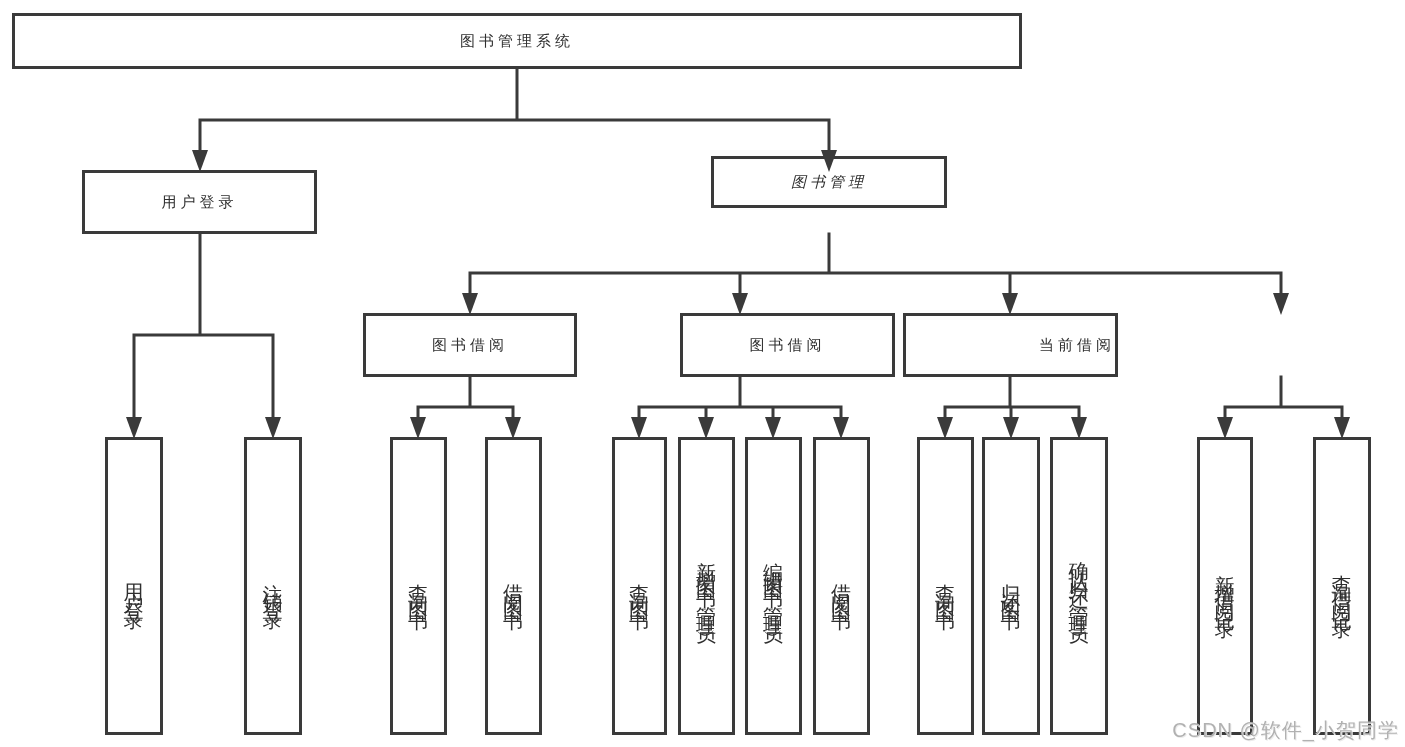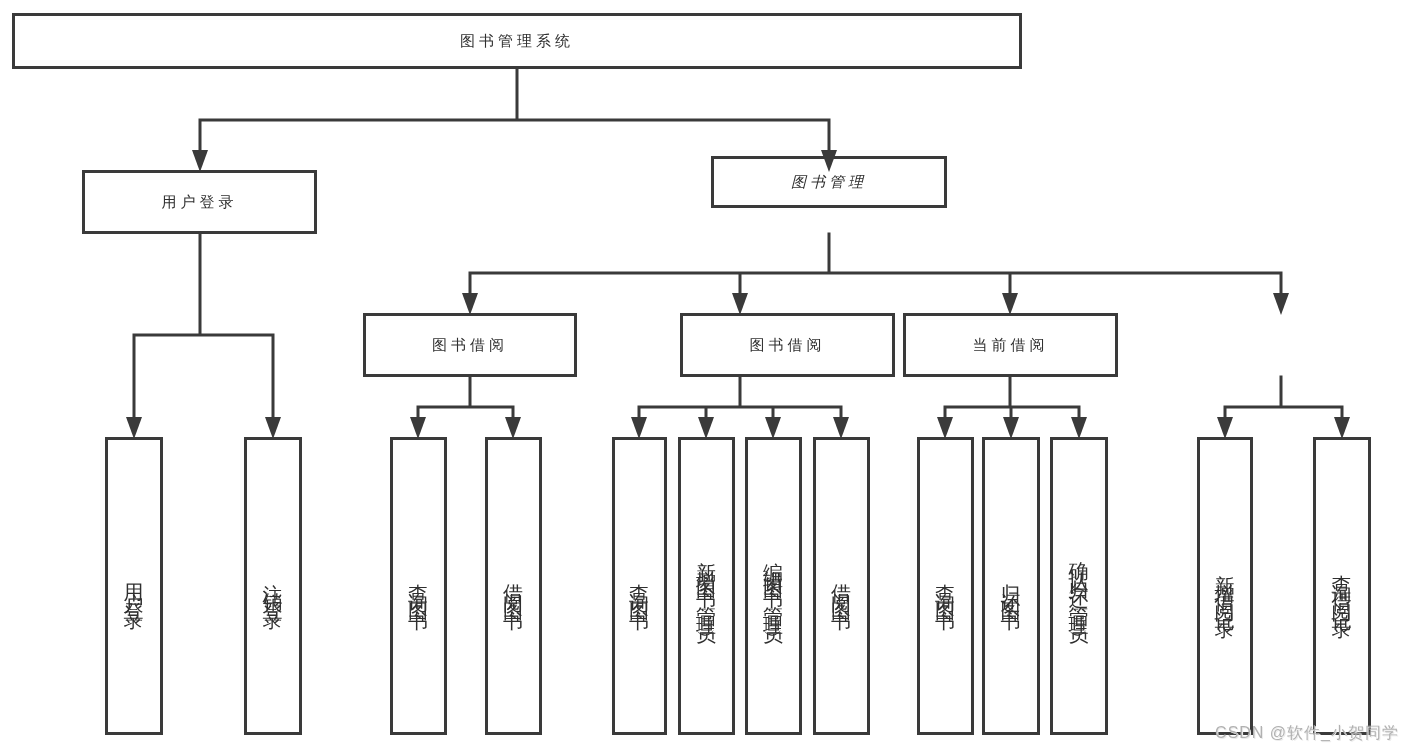--- a/index.html
+++ b/index.html
@@ -54,21 +54,21 @@
     stroke-width: 3;
     stroke-linecap: square;
   }
   #connector-layer polygon {
     fill: #3a3a3a;
   }
   #watermark {
     position: absolute;
     right: 6px;
     bottom: 3px;
-    font-size: 16px;
+    font-size: 20px;
     letter-spacing: 1px;
     color: #b1b1b1;
     text-shadow: 1px 1px 0 #ececec;
     z-index: 4;
     white-space: nowrap;
   }
 </style>
 </head>
 <body>
 
@@ -114,21 +114,21 @@
   <div class="box" style="left:711px; top:156px; width:236px; height:52px;font-style:italic;">
     <span class="hlabel">图书管理</span>
   </div>
 
   <div class="box" style="left:363px; top:313px; width:214px; height:64px;">
     <span class="hlabel">图书借阅</span>
   </div>
   <div class="box" style="left:633px; top:313px; width:215px; height:64px;margin-left:47px;">
     <span class="hlabel">图书借阅</span>
   </div>
-  <div class="box" style="left:903px; top:313px; width:215px; height:64px;">
+  <div class="box" style="left:903px; top:313px; width:215px; height:64px;justify-content:flex-end;">
     <span class="hlabel">当前借阅</span>
   </div>
 
   <div class="box" style="left:105px; top:437px; width:58px; height:298px;">
     <span class="vlabel">用户登录</span>
   </div>
   <div class="box" style="left:244px; top:437px; width:58px; height:298px;">
     <span class="vlabel">注销登录</span>
   </div>
 

